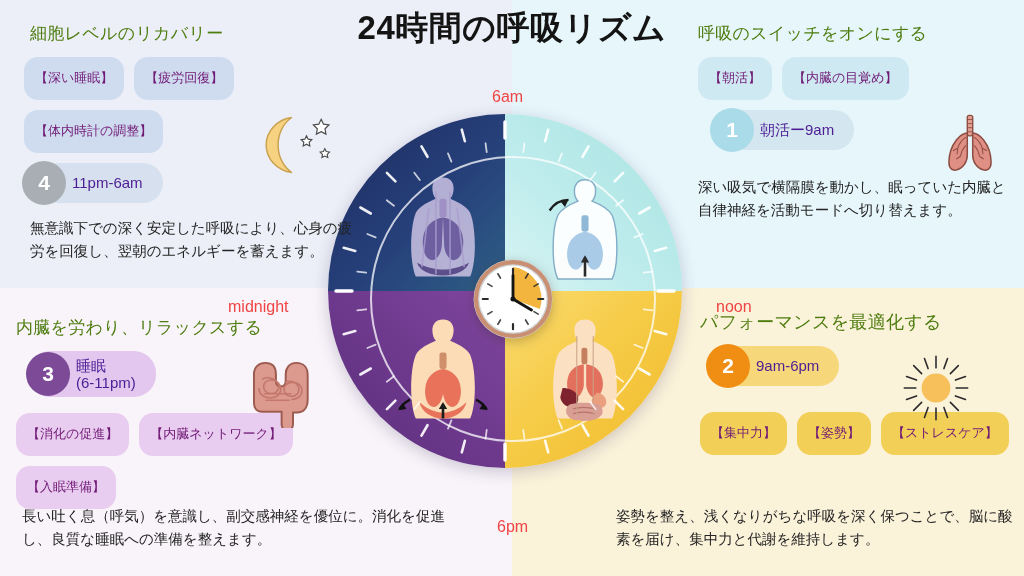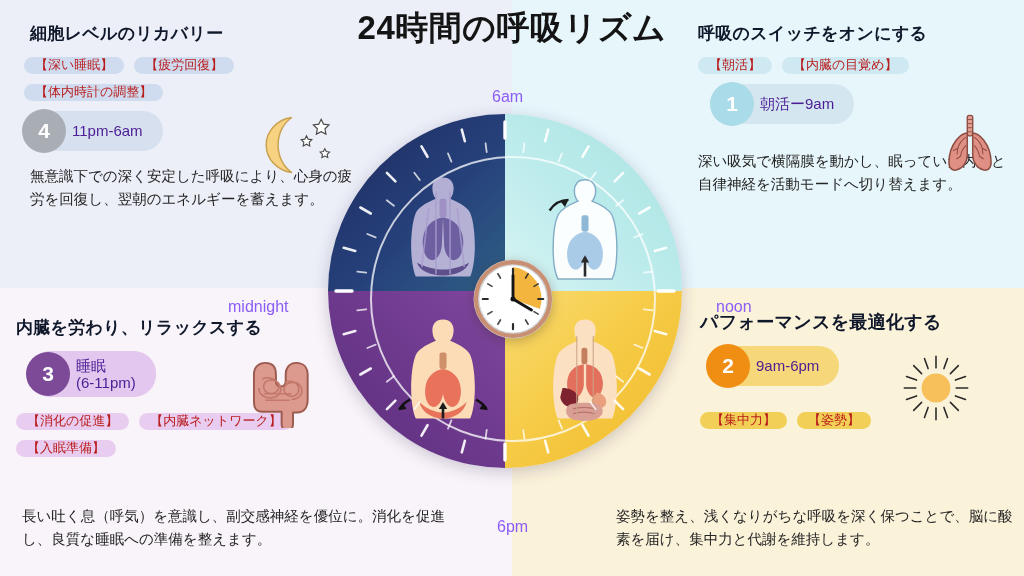--- a/index.html
+++ b/index.html
@@ -45,41 +45,41 @@
   #fig-tr{left:198px;top:54px;}
   #fig-bl{left:56px;top:196px;}
   #fig-br{left:198px;top:196px;}
 
   #mini-clock{
     position:absolute;left:143px;top:143px;width:84px;height:84px;z-index:6;
     filter:drop-shadow(0 3px 6px rgba(60,40,20,.3));
   }
 
   
-  .edge-label{position:absolute;font-size:16px;color:#8b5cf6;z-index:30;}
+  .edge-label{position:absolute;font-size:16px;color:#ef4444;z-index:30;}
   #lbl-6am{left:492px;top:88px;}
   #lbl-noon{left:716px;top:298px;}
   #lbl-6pm{left:497px;top:518px;}
   #lbl-midnight{left:228px;top:298px;}
 
   
   .panel{position:absolute;z-index:25;}
   #p-tl{left:24px;top:22px;width:330px;}
   #p-tr{left:698px;top:22px;width:318px;}
   #p-bl{left:16px;top:316px;width:330px;}
   #p-br{left:700px;top:310px;width:320px;}
 
-  .head{font-size:17px;font-weight:bold;color:#0f172a;margin:0 0 12px 0;letter-spacing:.3px;}
+  .head{font-size:17px;font-weight:normal;color:#4d7c0f;margin:0 0 12px 0;letter-spacing:.3px;}
   #p-tl .head{margin-left:6px;}
   #p-br .head{font-size:18px;}
 
   .tagrow{display:flex;flex-wrap:wrap;gap:10px;margin-bottom:10px;}
   .tag{
-    display:inline-block;padding:1px 11px;border-radius:14px;
-    font-size:13px;color:#b91c1c;white-space:nowrap;line-height:1.15;
+    display:inline-block;padding:14px 11px;border-radius:14px;
+    font-size:13px;color:#701a75;white-space:nowrap;line-height:1.15;
   }
   .tag-blue{background:#cfdcf0;}
   .tag-cyan{background:#cfe9f2;}
   .tag-purple{background:#e9cdf0;}
   .tag-gold{background:#f2cf56;}
 
   .badge-row{display:flex;align-items:center;gap:0;margin:10px 0 14px 0;}
   .pill{
     position:relative;display:flex;align-items:center;height:40px;
     border-radius:22px;padding:0 20px 0 48px;
@@ -348,20 +348,21 @@
     <div class="head">パフォーマンスを最適化する</div>
     <div class="badge-row" style="margin-left:8px;">
       <div class="pill pill-gold">
         <span class="circ circ-orange">2</span>
         <span class="pill-text">9am-6pm</span>
       </div>
     </div>
     <div class="tagrow" style="margin-top:26px;">
       <span class="tag tag-gold">【集中力】</span>
       <span class="tag tag-gold">【姿勢】</span>
+      <span class="tag tag-gold">【ストレスケア】</span>
     </div>
   </div>
 
   <svg class="deco" id="deco-sun" viewBox="0 0 100 100">
     <circle cx="50" cy="50" r="20" fill="#f7c05a"></circle>
     <g stroke="#2b2b2b" stroke-width="2.2" stroke-linecap="round">
       <path d="M50 6v16M50 78v16M6 50h16M78 50h16"></path>
       <path d="M19 19l11 11M70 70l11 11M81 19L70 30M30 70l-11 11"></path>
       <path d="M34 9l5 14M61 77l5 14M9 66l14-5M77 39l14-5M9 34l14 5M77 61l14 5M34 91l5-14M61 23l5-14"></path>
     </g>

